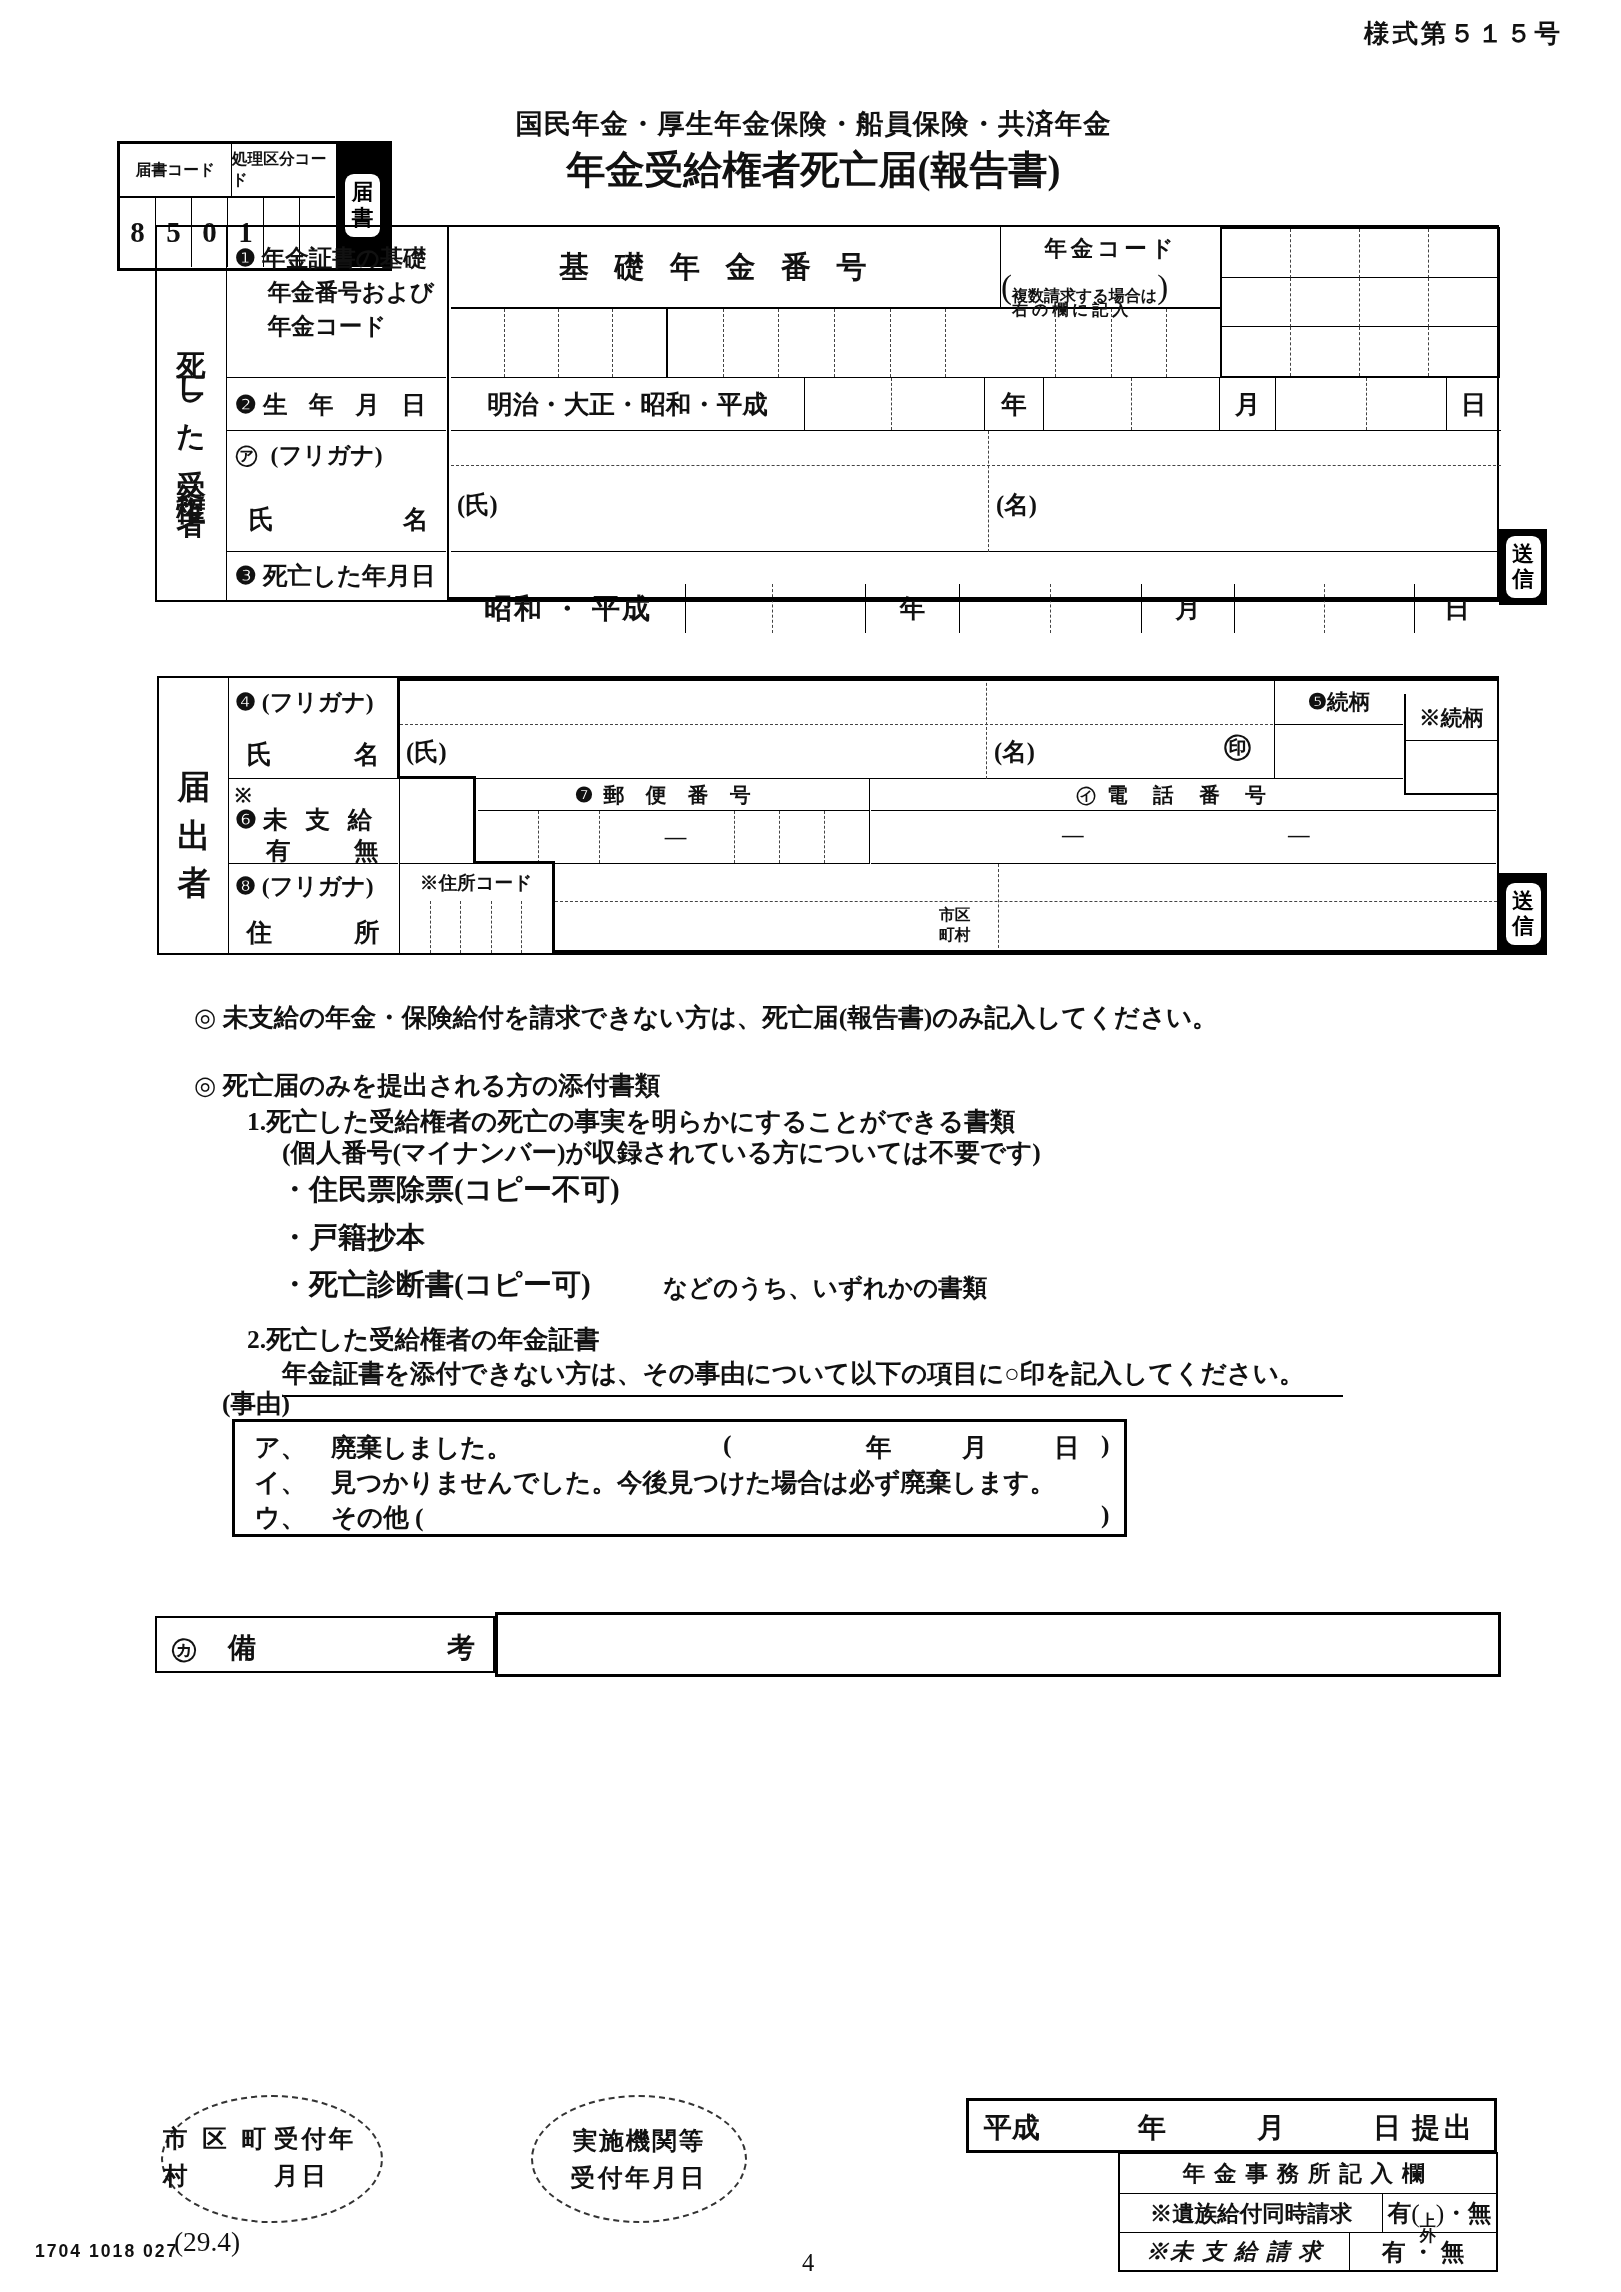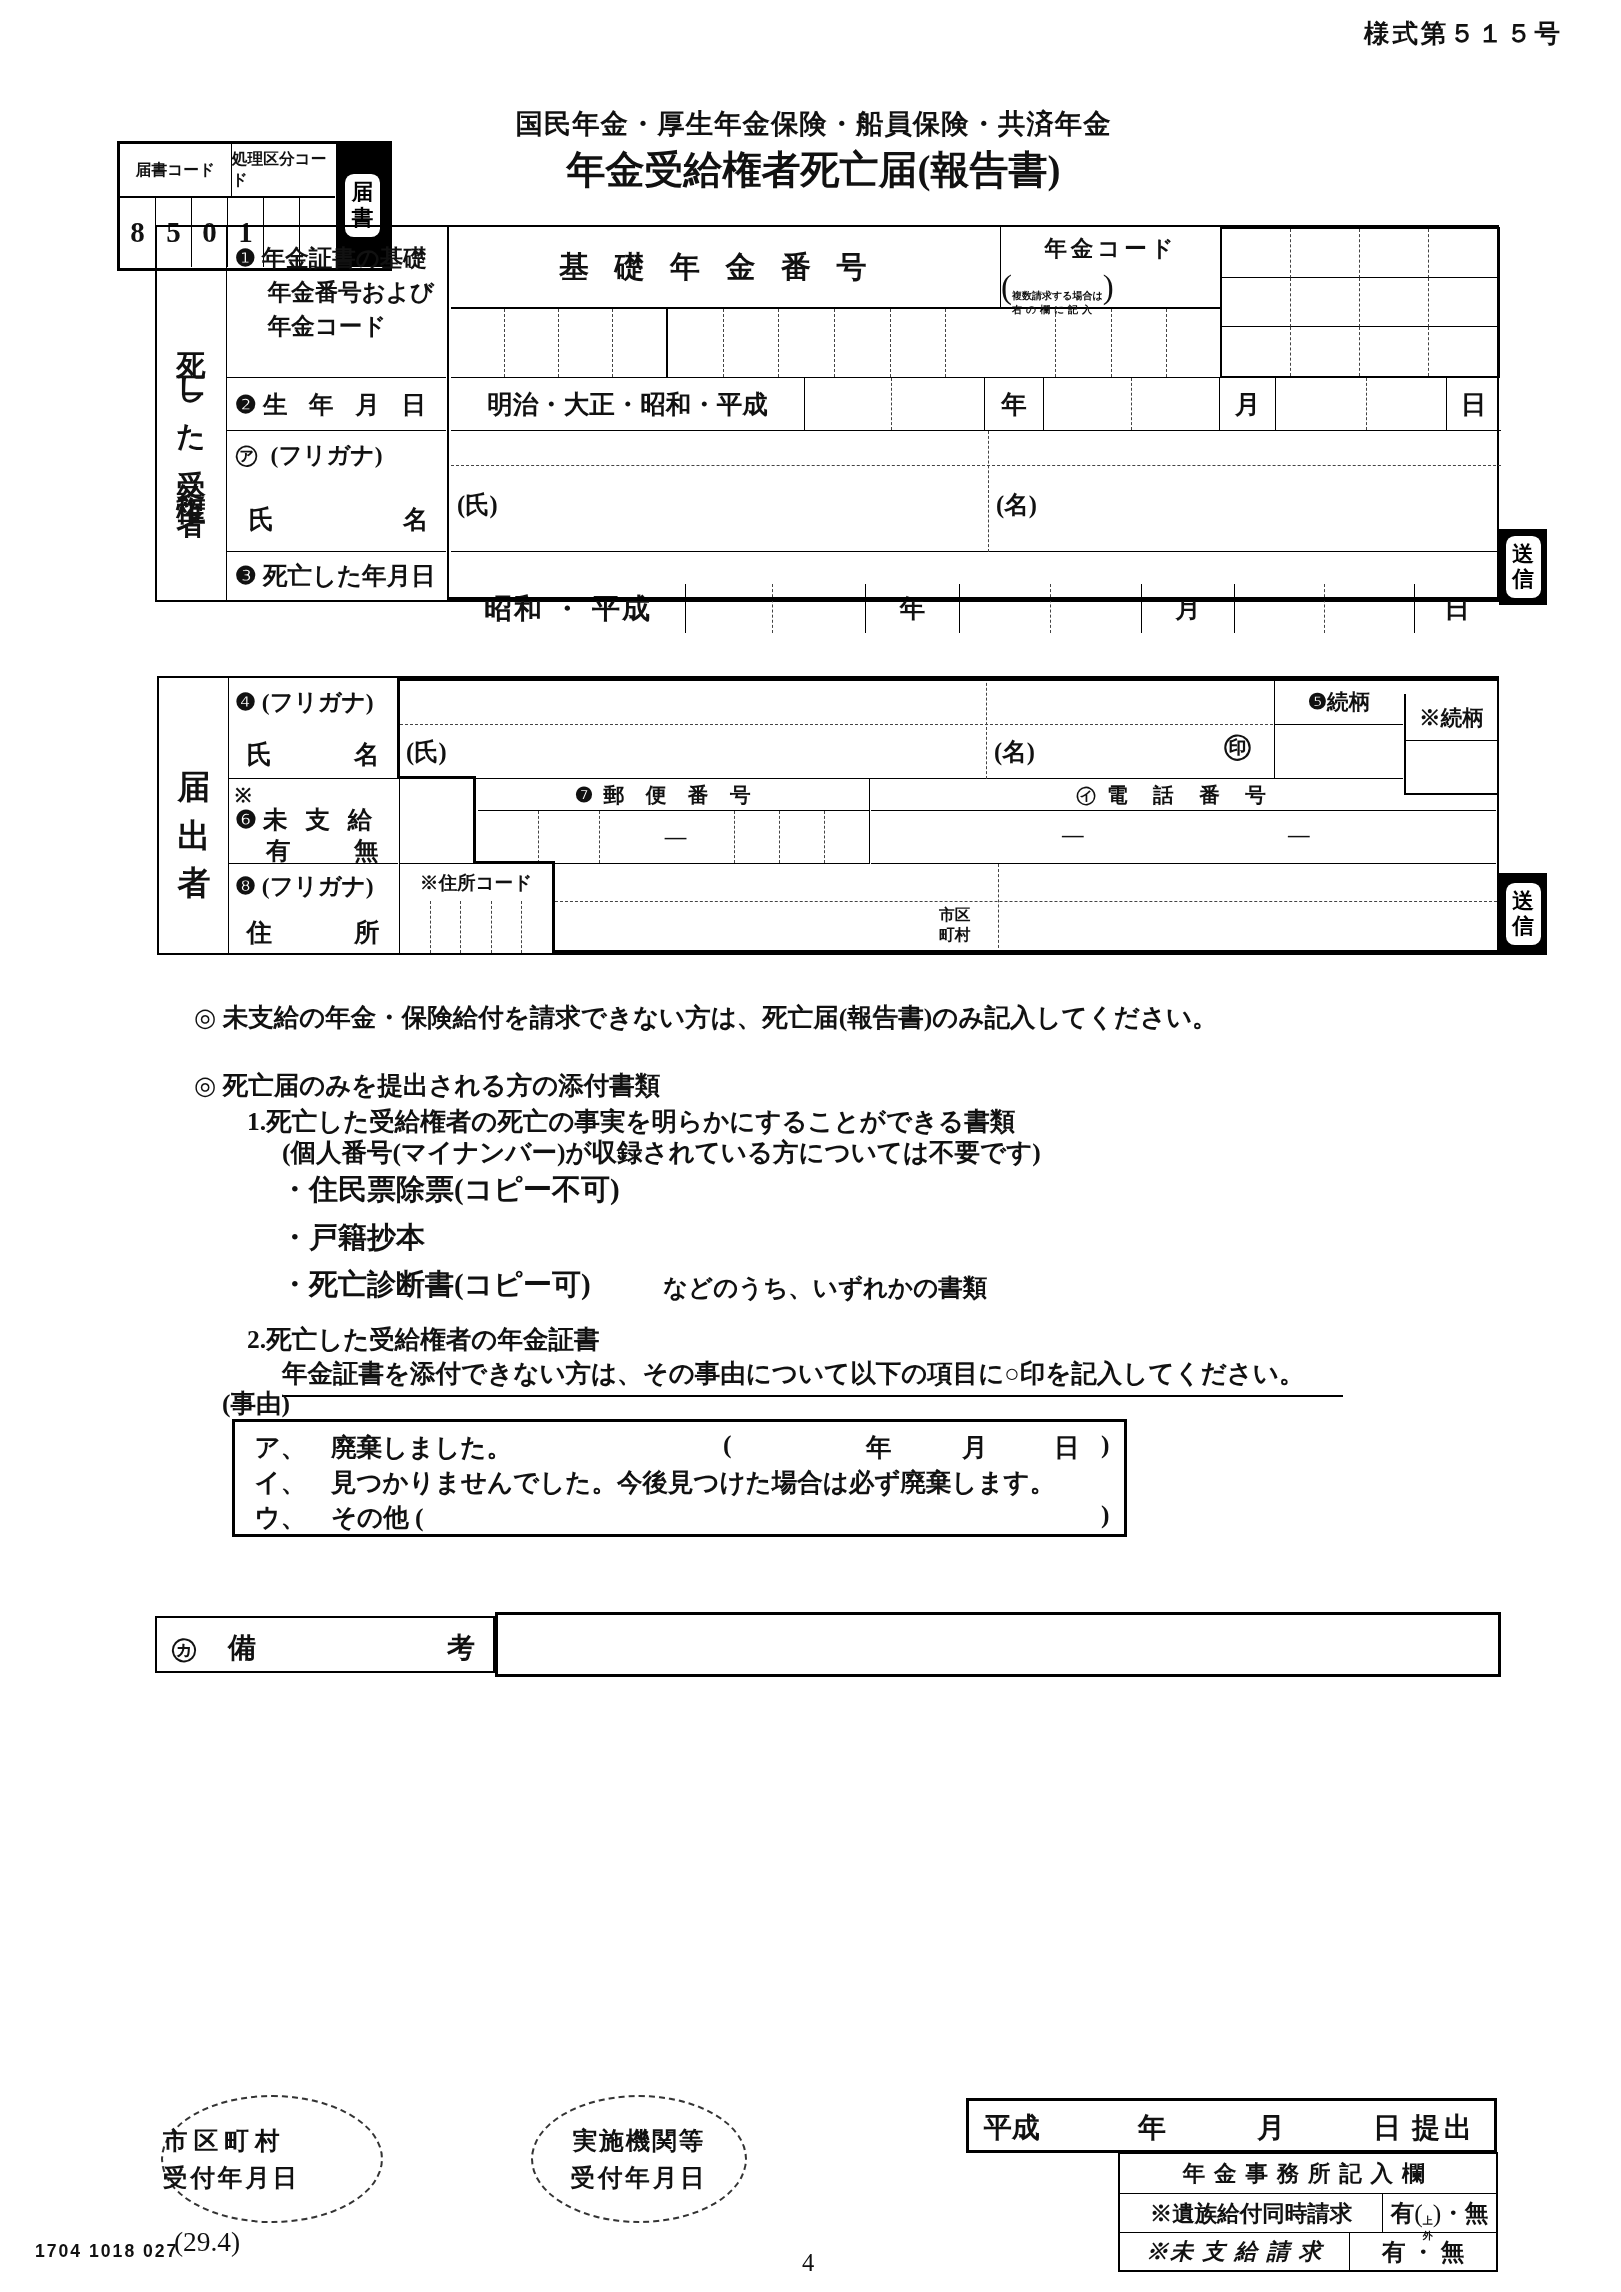--- a/index.html
+++ b/index.html
@@ -19,21 +19,21 @@
   .badge .in{background:#fff;border-radius:8.8px;width:35px;text-align:center;
              font-weight:bold;font-size:21.6px;line-height:25.5px;padding:5.9px 0;color:#000;}
   .dashline{border-top:1.5px dashed #444;}
   .dashv{border-left:1.5px dashed #444;}
   .grid3x4{display:grid;grid-template-columns:repeat(4,1fr);grid-template-rows:repeat(3,1fr);}
   .grid3x4>div{border-right:1.5px dashed #444;border-bottom:1.5px solid #000;}
   .grid3x4>div:nth-child(4n){border-right:none;}
   .grid3x4>div:nth-child(n+9){border-bottom:none;}
   .note{white-space:nowrap;font-weight:bold;}
   .stackp{display:inline-flex;align-items:center;}
-  .stackp .col{display:flex;flex-direction:column;line-height:14.7px;font-size:10px;font-weight:bold;margin-top:32px;}
+  .stackp .col{display:flex;flex-direction:column;line-height:14.7px;font-size:16px;font-weight:bold;margin-top:32px;}
   .bigparen{font-size:33px;font-weight:normal;line-height:33px;}
 </style>
 </head>
 <body>
 
 <div class="abs note" style="left:1364px;top:15.7px;font-size:25.5px;letter-spacing:2.9px;">様式第５１５号</div>
 
 <div class="abs" style="left:117px;top:141px;width:275px;height:130px;border:3.9px solid #000;">
   <div class="abs row" style="left:0;top:0;width:215px;height:54px;border-bottom:2px solid #000;">
     <div class="ctr b" style="width:116px;border-right:1.5px solid #000;font-size:15.7px;">届書コード</div>
@@ -308,21 +308,21 @@
   </div>
 </div>
 
 <div class="abs" style="left:155px;top:1616px;width:340px;height:57px;border:2px solid #000;">
   <span class="abs b" style="left:13.7px;top:12.7px;font-size:26.5px;">㋕</span>
   <span class="abs b" style="left:71px;top:10.8px;font-size:28px;">備</span>
   <span class="abs b" style="left:290px;top:10.8px;font-size:28px;">考</span>
 </div>
 <div class="abs" style="left:495px;top:1612px;width:1006px;height:65px;border:3.9px solid #000;"></div>
 
-<div class="abs" style="left:161px;top:2095px;width:222px;height:128px;border:2px dashed #333;border-radius:50%;display:flex;flex-direction:column;justify-content:center;">
+<div class="abs" style="left:161px;top:2095px;width:222px;height:128px;border:2px dashed #333;border-radius:50%;display:flex;flex-direction:row;align-items:center;justify-content:center;font-family:Liberation Mono, monospace;">
   <div class="b" style="font-size:24.5px;line-height:37px;">市 区 町 村</div>
   <div class="b" style="font-size:24.5px;line-height:37px;letter-spacing:2.9px;">受付年月日</div>
 </div>
 <div class="abs" style="left:531px;top:2095px;width:216px;height:128px;border:2px dashed #333;border-radius:50%;display:flex;flex-direction:column;align-items:center;justify-content:center;">
   <div class="b" style="font-size:24.5px;line-height:37px;letter-spacing:2px;">実施機関等</div>
   <div class="b" style="font-size:24.5px;line-height:37px;letter-spacing:2.9px;">受付年月日</div>
 </div>
 
 <div class="abs" style="left:966px;top:2098px;width:531px;height:55px;border:3.9px solid #000;">
   <span class="abs b" style="left:14.7px;top:7.8px;font-size:28px;">平成</span>

